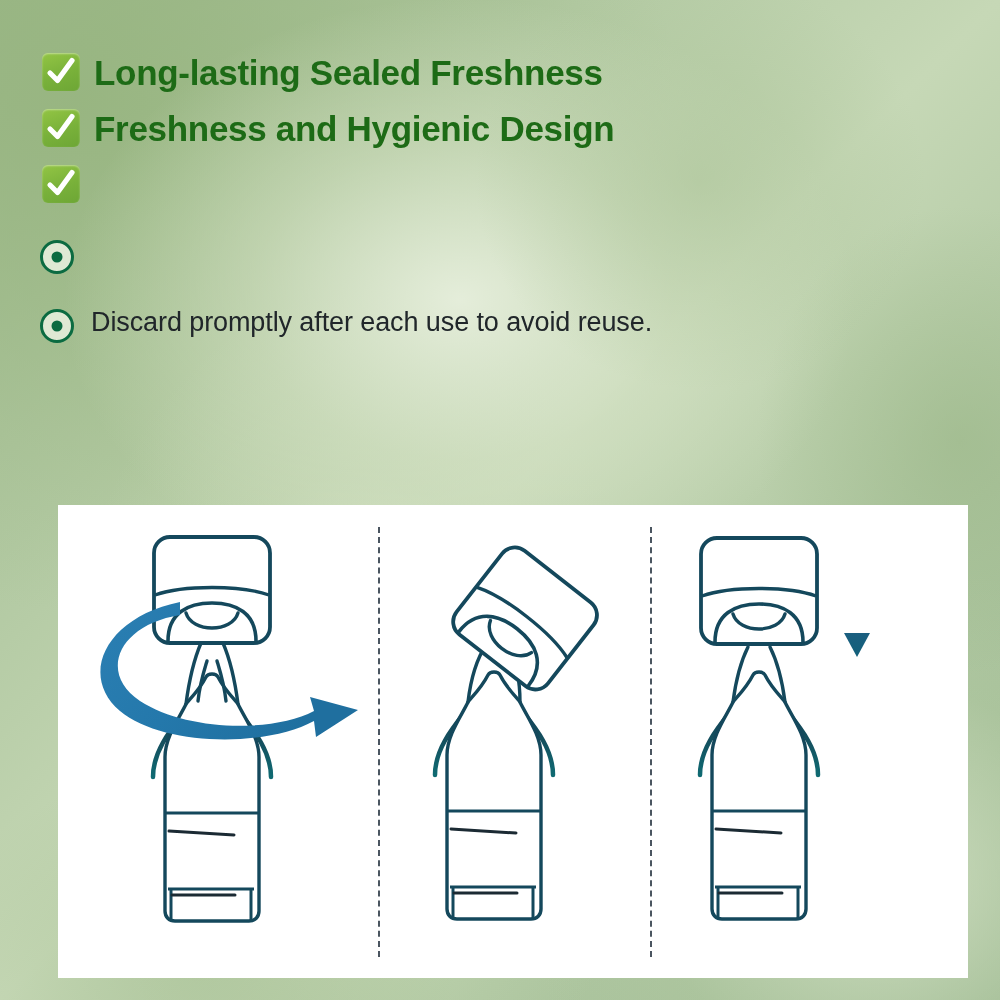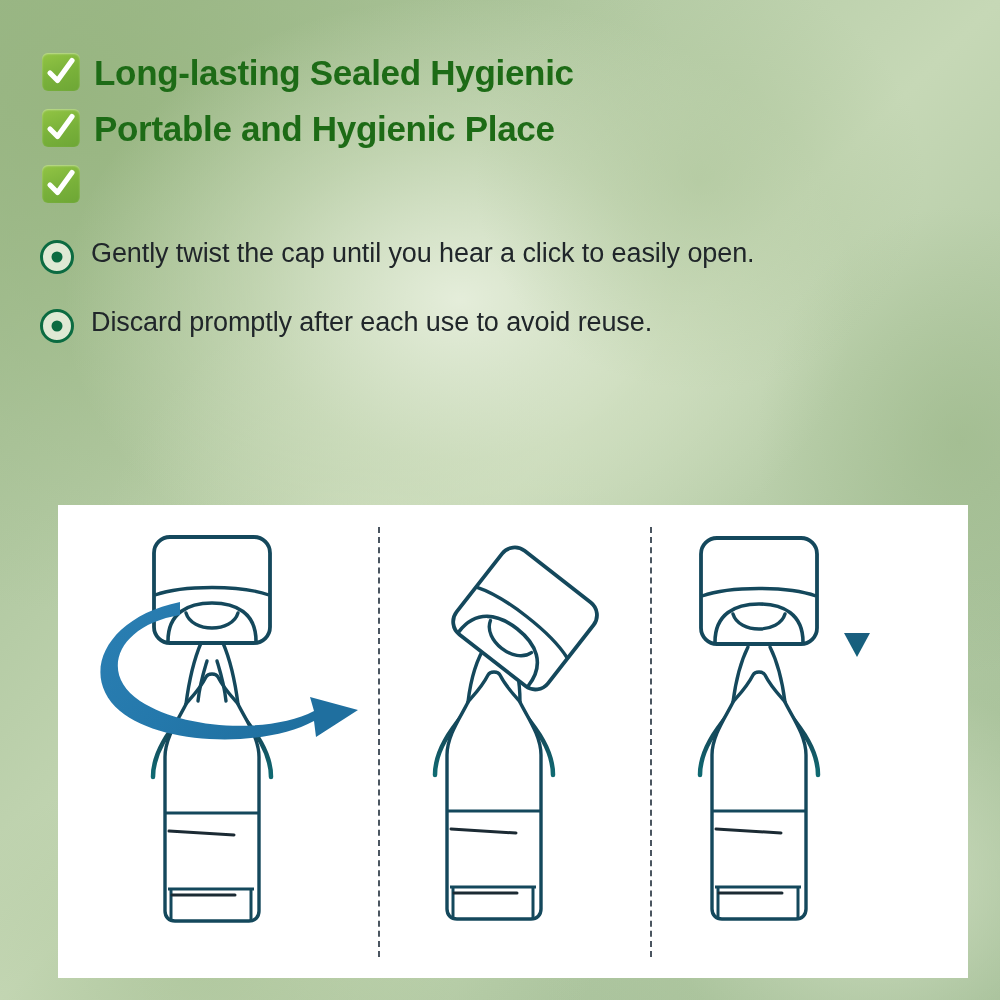--- a/index.html
+++ b/index.html
@@ -142,47 +142,46 @@
 <div id="bg-veil"></div>
 
 <div id="features">
 
   <div class="feature-row">
     <span class="check-box">
       <svg width="32" height="34" viewBox="0 0 32 34" aria-hidden="true">
         <path d="M5 18 L12.5 25.5 L27 5.5" fill="none" stroke="#ffffff" stroke-width="5.2" stroke-linecap="round" stroke-linejoin="round"></path>
       </svg>
     </span>
-    <span class="feature-text">Long-lasting Sealed Hygienic</span>
+    <span class="feature-text">Long-lasting Sealed Freshness</span>
   </div>
 
   <div class="feature-row">
     <span class="check-box">
       <svg width="32" height="34" viewBox="0 0 32 34" aria-hidden="true">
         <path d="M5 18 L12.5 25.5 L27 5.5" fill="none" stroke="#ffffff" stroke-width="5.2" stroke-linecap="round" stroke-linejoin="round"></path>
       </svg>
     </span>
-    <span class="feature-text">Portable and Hygienic Place</span>
+    <span class="feature-text">Freshness and Hygienic Design</span>
   </div>
 
   <div class="feature-row">
     <span class="check-box">
       <svg width="32" height="34" viewBox="0 0 32 34" aria-hidden="true">
         <path d="M5 18 L12.5 25.5 L27 5.5" fill="none" stroke="#ffffff" stroke-width="5.2" stroke-linecap="round" stroke-linejoin="round"></path>
       </svg>
     </span>
   </div>
 
 </div>
 
 <div id="instructions">
 
   <div class="inst-row">
     <span class="radio-dot"></span>
-    <span class="inst-text">Gently twist the cap until you hear a click to easily open.</span>
   </div>
 
 
   <div class="inst-row">
     <span class="radio-dot"></span>
     <span class="inst-text">Discard promptly after each use to avoid reuse.</span>
   </div>
 
 </div>
 

